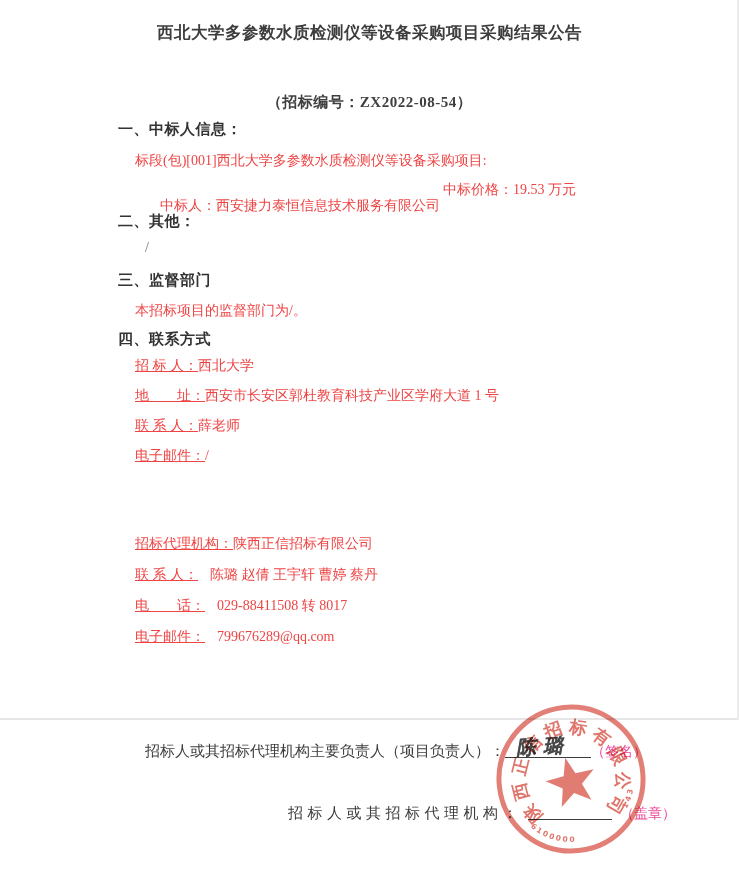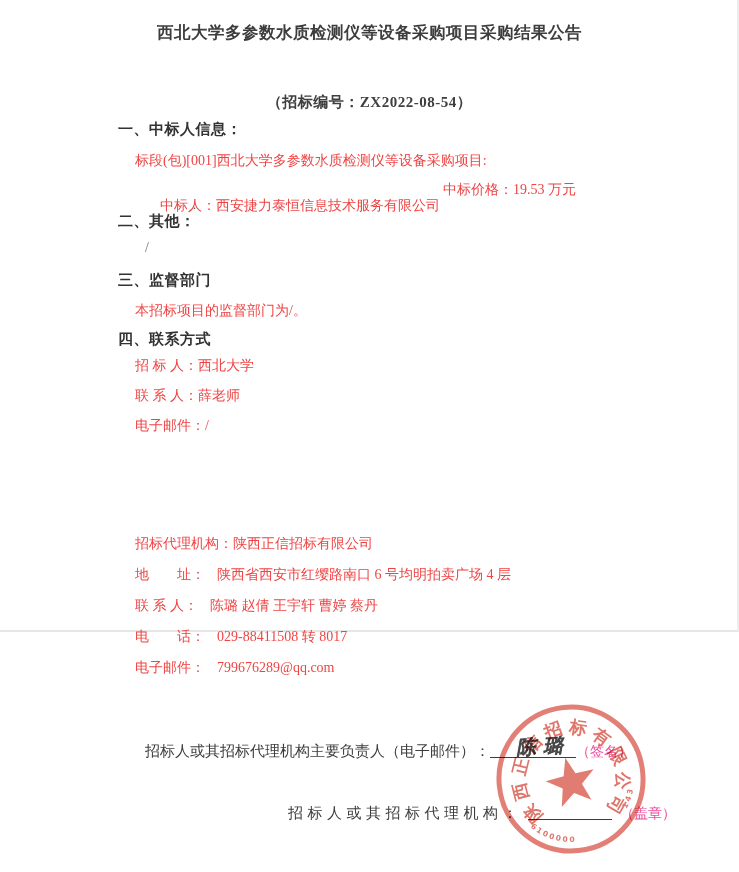--- a/index.html
+++ b/index.html
@@ -1,28 +1,28 @@
 <!DOCTYPE html>
 <html><head>
 <meta charset="utf-8">
 <style>
   html,body{margin:0;padding:0;background:#ffffff;}
   body{width:739px;height:872px;overflow:hidden;
        font-family:"Liberation Serif","DejaVu Serif",serif;}
-  #page{position:relative;width:739px;height:632px;background:#ffffff;
+  #page{position:relative;width:739px;height:720px;background:#ffffff;
         border-right:2px solid #ededed;border-bottom:2px solid #e6e6e6;box-sizing:border-box;}
   .abs{position:absolute;}
   .title{width:739px;text-align:center;font-size:16.5px;font-weight:600;color:#3d3d3d;letter-spacing:.5px;}
   .subtitle{width:739px;text-align:center;font-size:15px;font-weight:600;color:#3f3f3f;letter-spacing:.5px;margin-top:41px;}
   .sec-h{font-size:15px;font-weight:bold;color:#333;letter-spacing:.5px;}
   .body-t{font-size:14px;color:#ef4444;}
   .muted{color:#6f6f6f;}
   .row{line-height:30px;white-space:pre;}
   .row-a{line-height:31px;white-space:pre;}
-  .lbl{white-space:pre;}
+  .lbl{white-space:pre;text-decoration:underline;}
   .val{white-space:pre;}
   .val-indent{padding-left:12px;}
   .sigline1{display:flex;align-items:baseline;font-size:15px;color:#3c3c3c;white-space:pre;}
   .sigline2{display:flex;align-items:baseline;font-size:15px;color:#3c3c3c;white-space:pre;letter-spacing:4.5px;}
   .u-line{display:inline-block;border-bottom:1.4px solid #3d3d3d;align-self:flex-end;margin-bottom:3px;}
   .u1{width:86px;}
   .u2{width:84px;}
   .suffix{font-size:14px;letter-spacing:0;color:#ec4899;}
   .handwriting{font-size:20px;font-weight:600;color:#474747;letter-spacing:7px;
                transform:rotate(-4deg);font-style:italic;text-shadow:0 0 .7px rgba(60,60,60,.8);}
@@ -48,34 +48,34 @@
   <div class="abs sec-h" style="left:118px;top:212px;">二、其他：</div>
   <div class="abs body-t muted" style="left:145px;top:240px;">/</div>
 
   <div class="abs sec-h" style="left:118px;top:271px;">三、监督部门</div>
   <div class="abs body-t" style="left:135px;top:302px;">本招标项目的监督部门为/。</div>
 
   <div class="abs sec-h" style="left:118px;top:330px;">四、联系方式</div>
 
   <div class="abs body-t" style="left:135px;top:351px;">
     <div class="row"><span class="lbl">招 标 人：</span><span class="val">西北大学</span></div>
+    <div class="row"><span class="lbl">地　　址：</span><span class="val">西安市长安区郭杜教育科技产业区学府大道 1 号</span></div>
     <div class="row"><span class="lbl">联 系 人：</span><span class="val">薛老师</span></div>
     <div class="row"><span class="lbl">电子邮件：</span><span class="val">/</span></div>
   </div>
 
   <div class="abs body-t" style="left:135px;top:528px;">
     <div class="row-a"><span class="lbl">招标代理机构：</span><span class="val">陕西正信招标有限公司</span></div>
-    <div class="row-a"><span class="lbl">地　　址：</span><span class="val val-indent">陕西省西安市红缨路南口 6 号均明拍卖广场 4 层</span></div>
     <div class="row-a"><span class="lbl">联 系 人：</span><span class="val val-indent">陈璐 赵倩 王宇轩 曹婷 蔡丹</span></div>
     <div class="row-a"><span class="lbl">电　　话：</span><span class="val val-indent">029-88411508 转 8017</span></div>
     <div class="row-a"><span class="lbl">电子邮件：</span><span class="val val-indent">799676289@qq.com</span></div>
   </div>
 
   <div class="abs sigline1" style="left:145px;top:742px;">
-    <span>招标人或其招标代理机构主要负责人（电子邮件）：</span><span class="u-line u1"></span><span class="suffix">（签名）</span>
+    <span>招标人或其招标代理机构主要负责人（项目负责人）：</span><span class="u-line u1"></span><span class="suffix">（签名）</span>
   </div>
 
   <div class="abs handwriting" style="left:516px;top:733px;">陈璐</div>
 
   <div class="abs sigline2" style="left:288px;top:804px;">
     <span>招标人或其招标代理机构：</span><span class="u-line u2" style="margin-left:6px;margin-right:8px;"></span><span class="suffix">（盖章）</span>
   </div>
 
   <svg class="stamp" width="170" height="170" viewBox="0 0 170 170">
     <circle id="seal-ring" cx="85" cy="85" r="72" fill="none" stroke-width="5" opacity="0.92" stroke="#d8564a"></circle>

